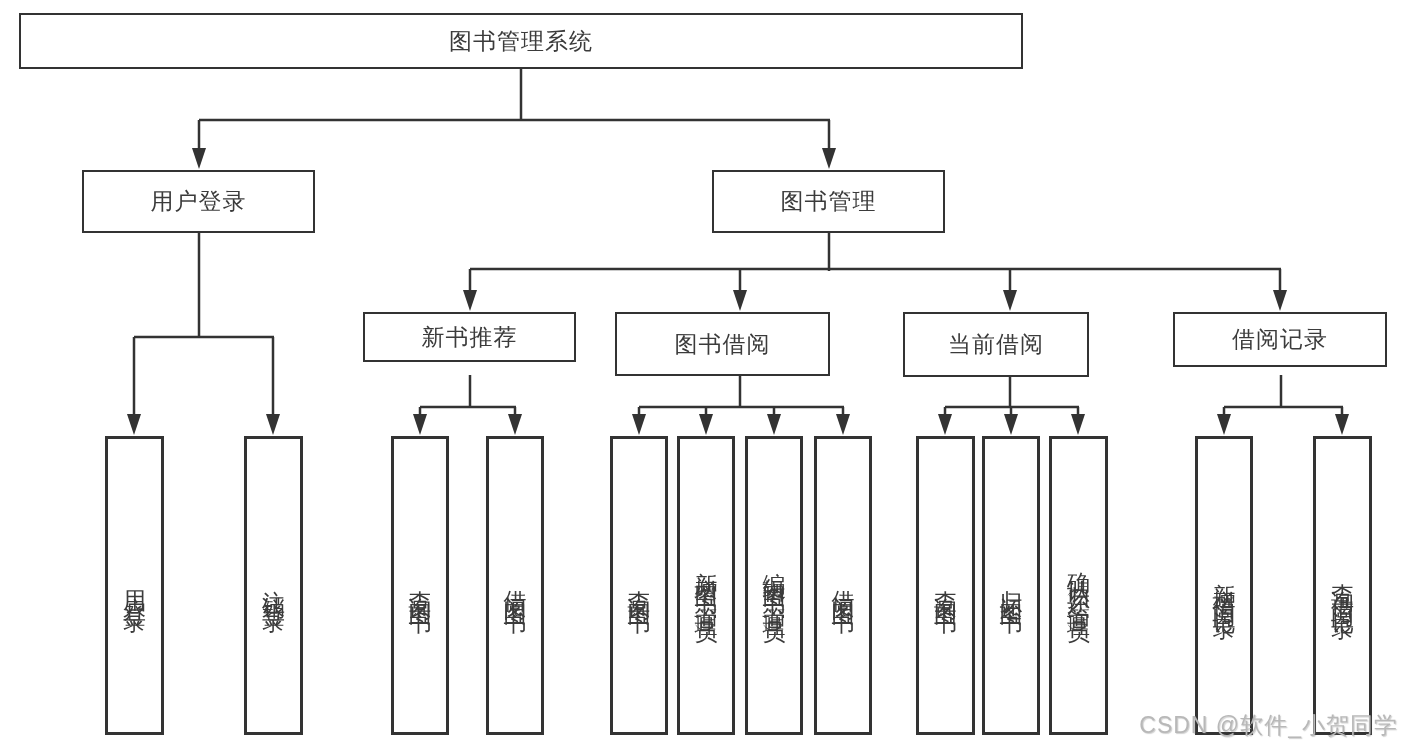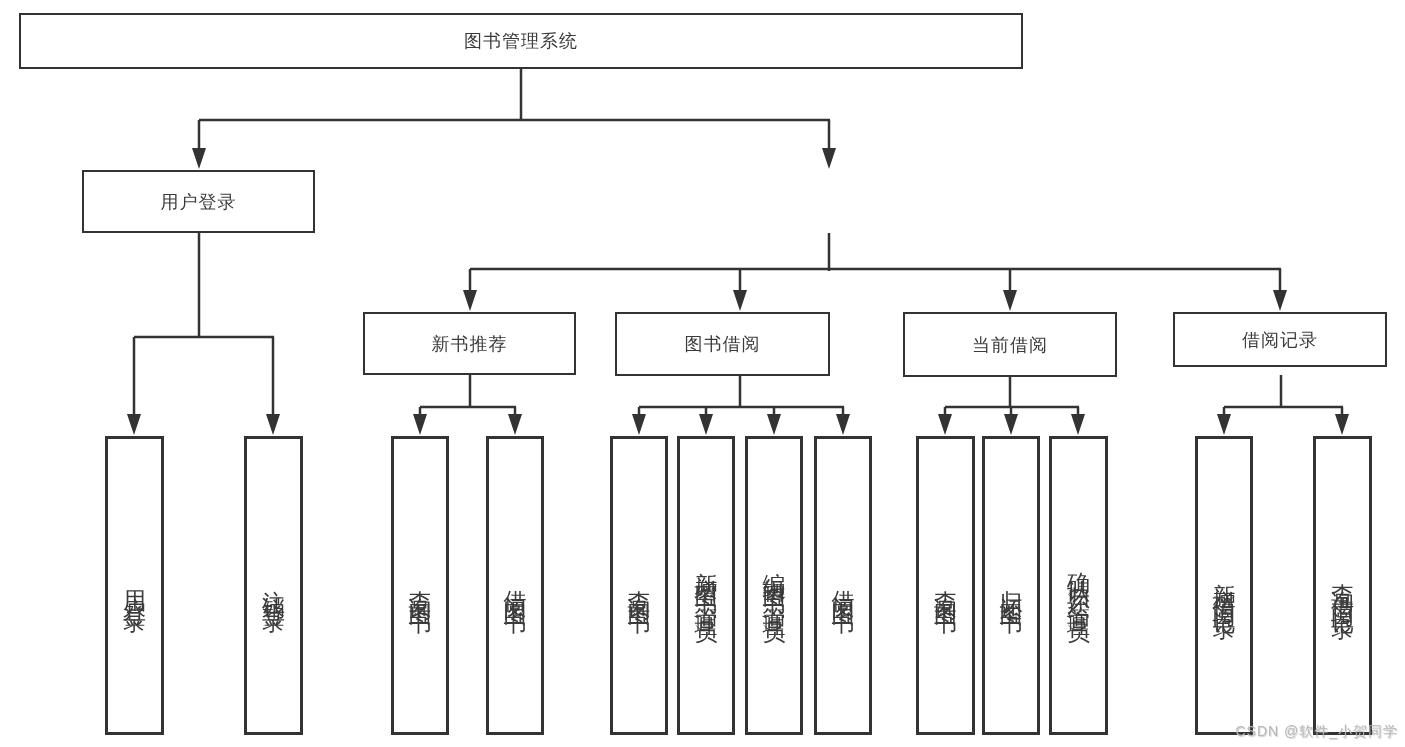--- a/index.html
+++ b/index.html
@@ -23,39 +23,39 @@
   }
   .node {
     position: absolute;
     box-sizing: border-box;
     border: 2px solid #333333;
     background: #ffffff;
     color: #3b3b3b;
     display: flex;
     align-items: center;
     justify-content: center;
-    font-size: 18px;
+    font-size: 23px;
     letter-spacing: 1px;
     white-space: nowrap;
   }
   .node.leaf {
     border-width: 3px;
     writing-mode: vertical-rl;
     text-orientation: mixed;
     font-size: 23px;
     letter-spacing: 7px;
     line-height: 1;
     white-space: normal;
   }
   .watermark {
     position: absolute;
     right: 7px;
     bottom: 6px;
     color: #b8b8b8;
-    font-size: 14px;
+    font-size: 23px;
     letter-spacing: 1px;
     text-shadow: 1px 1px 1px rgba(120,120,120,0.35);
   }
   .line { stroke: #333333; stroke-width: 2.5; fill: none; }
   .arrowhead { fill: #333333; stroke: none; }
 </style>
 </head>
 <body>
 
 <div class="canvas">
@@ -119,24 +119,25 @@
     <line class="line" x1="1224" y1="407" x2="1343" y2="407"></line>
     <line class="line" x1="1224" y1="407" x2="1224" y2="420"></line>
     <polygon class="arrowhead" points="1217,414 1231,414 1224,435"></polygon>
     <line class="line" x1="1342" y1="407" x2="1342" y2="420"></line>
     <polygon class="arrowhead" points="1335,414 1349,414 1342,435"></polygon>
   </svg>
 
   <div class="node" style="left:19px;top:13px;width:1004px;height:56px">图书管理系统</div>
 
   <div class="node" style="left:82px;top:170px;width:233px;height:63px">用户登录</div>
+  <div class="node" style="left:712px;top:170px;width:233px;height:63px">图书管理</div>
 
-  <div class="node" style="left:363px;top:312px;width:213px;height:63px">新书推荐</div>
+  <div class="node" style="left:363px;top:312px;width:213px;height:50px">新书推荐</div>
   <div class="node" style="left:615px;top:312px;width:215px;height:64px">图书借阅</div>
-  <div class="node" style="left:903px;top:312px;width:214px;height:65px">当前借阅</div>
+  <div class="node" style="left:903px;top:312px;width:186px;height:65px">当前借阅</div>
   <div class="node" style="left:1173px;top:312px;width:214px;height:55px">借阅记录</div>
 
   <div class="node leaf" style="left:105px;top:436px;width:59px;height:299px">用户登录</div>
   <div class="node leaf" style="left:244px;top:436px;width:59px;height:299px">注销登录</div>
 
   <div class="node leaf" style="left:391px;top:436px;width:58px;height:299px">查询图书</div>
   <div class="node leaf" style="left:486px;top:436px;width:58px;height:299px">借阅图书</div>
 
   <div class="node leaf" style="left:610px;top:436px;width:58px;height:299px">查询图书</div>
   <div class="node leaf" style="left:677px;top:436px;width:58px;height:299px">新增图书（管理员）</div>

